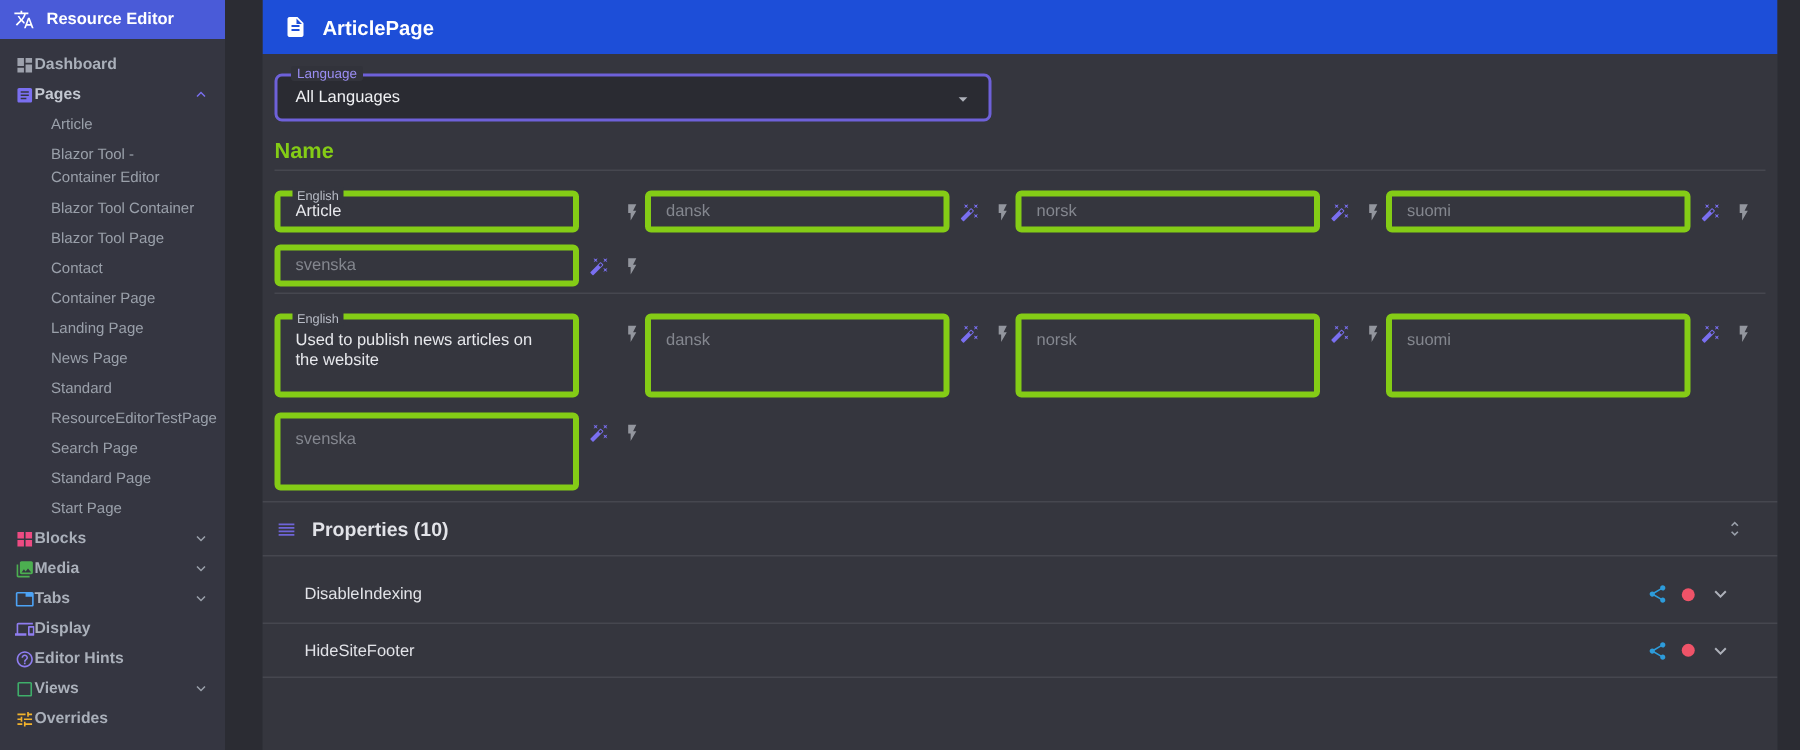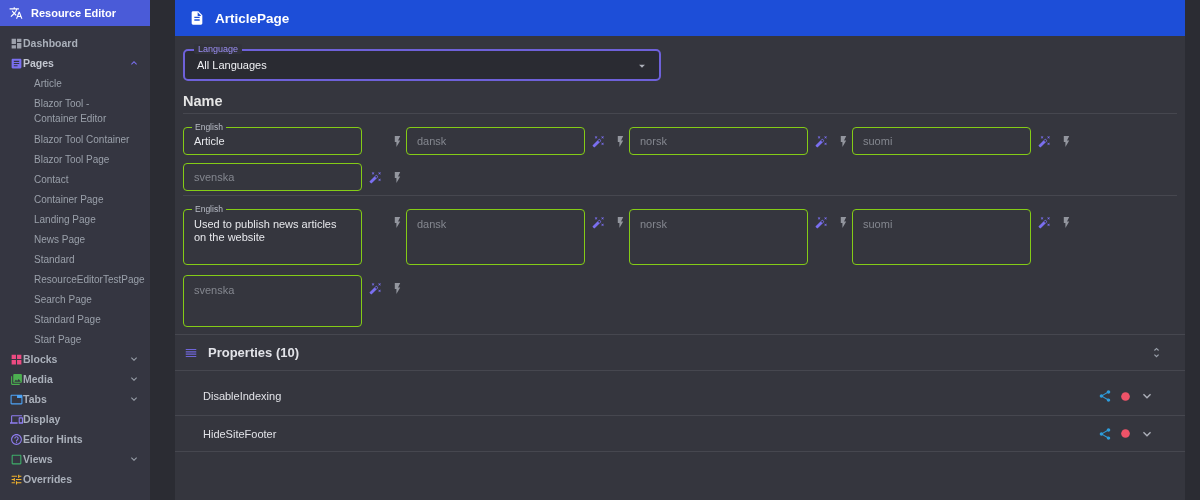--- a/index.html
+++ b/index.html
@@ -59,31 +59,31 @@
   .select-arrow { position:absolute; right:10px; top:8px; }
 
   .btn-outline {
     margin-left:auto; display:flex; align-items:center; gap:7px;
     height:23px; padding:0 10px; background:transparent; cursor:pointer;
     border:1px solid #5e55b0; border-radius:4px;
     color:#8d84ea; font-size:10px; font-weight:700; letter-spacing:.6px;
     font-family:"Liberation Sans", sans-serif;
   }
 
-  .section-title { font-size:14.5px; font-weight:700; color:#e5e5e5; margin:12px 8px 0; }
+  .section-title { font-size:14.5px; font-weight:700; color:#84cc16; margin:12px 8px 0; }
   .divider { border-top:1px solid #46474f; margin:4px 8px 0; }
 
   .fields-row { display:flex; margin:13px 8px 0; }
   .fields-row.second { margin-top:8px; }
   .lang-group { display:flex; align-items:center; }
   .lang-group.top { align-items:flex-start; }
   .lang-group.top .icon-slot { margin-top:7px; }
   .field {
-    position:relative; width:179px; height:28px;
-    border:1px solid #84cc16; border-radius:4px;
+    position:relative; width:203px; height:28px;
+    border:4px solid #84cc16; border-radius:4px;
   }
   .field.area { height:56px; }
   .field.area.small { height:52px; }
   .field-label {
     position:absolute; top:-6px; left:8px; font-size:8.5px; color:#b9bdc7;
     background:#35363e; padding:0 3px;
   }
   .tin {
     width:100%; height:100%; background:transparent; border:none; outline:none;
     color:#e7e8ec; font-size:11px; padding:0 10px;

